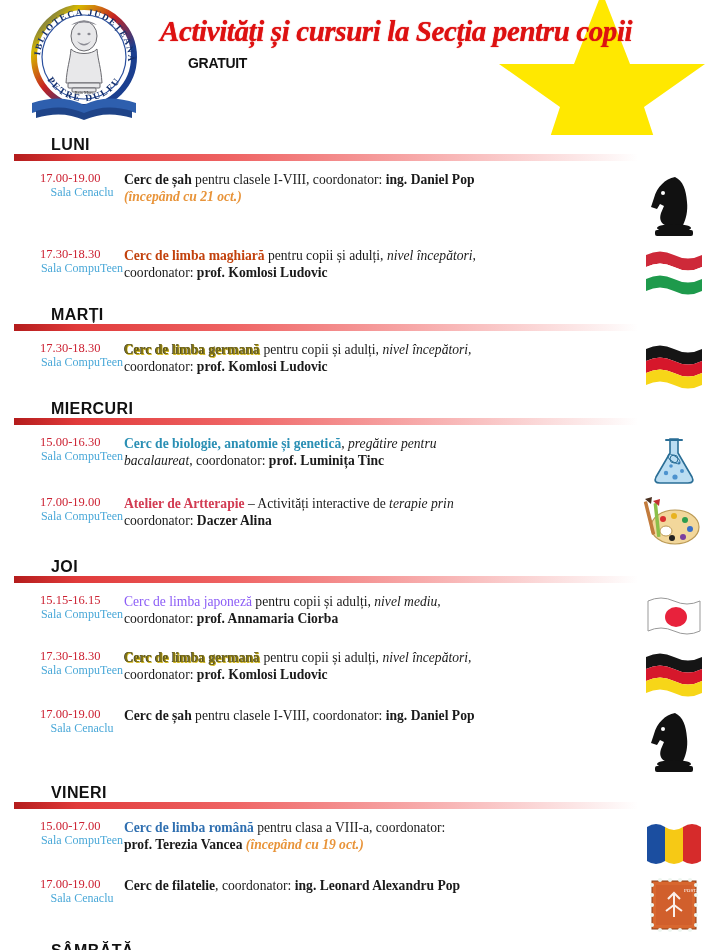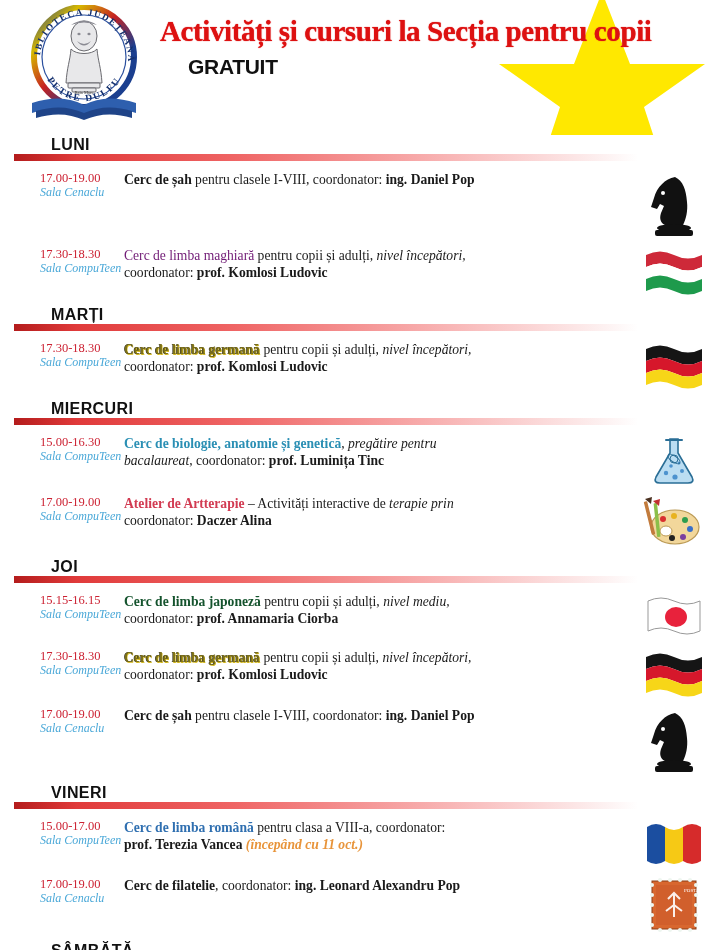--- a/index.html
+++ b/index.html
@@ -39,39 +39,40 @@
     font-family: "Liberation Serif", "DejaVu Serif", serif;
     font-weight: bold;
     font-size: 29px;
     color: #dd1111;
     letter-spacing: -0.4px;
     line-height: 1.05;
     white-space: nowrap;
     position: relative;
     z-index: 4;
     text-shadow: 0 0 1px #dd1111;
+    font-style: italic;
   }
   .subtitle-row {
     margin-top: 9px;
     position: relative;
     z-index: 4;
     display: flex;
     align-items: baseline;
     white-space: nowrap;
   }
   .sub-date {
     font-size: 21px;
     color: #1a1a1a;
     font-weight: normal;
     font-family: "Liberation Serif", "DejaVu Serif", serif;
   }
   .gratuit {
     font-family: "Liberation Sans", "DejaVu Sans", sans-serif;
     font-weight: bold;
-    font-size: 21px;
+    font-size: 14px;
     color: #111111;
     margin-left: 28px;
     letter-spacing: -0.3px;
   }
   .star-wrap {
     position: absolute;
     right: 8px;
     top: -10px;
     width: 215px;
     height: 168px;
@@ -130,50 +131,50 @@
     font-family: "Liberation Serif", "DejaVu Serif", serif;
     font-size: 12.5px;
     color: #cc2233;
     font-weight: normal;
     line-height: 14px;
     white-space: nowrap;
   }
   .room {
     display: block;
     font-family: "Liberation Serif", "DejaVu Serif", serif;
-    font-style: italic;
     font-size: 12px;
     color: #4aa8d8;
     line-height: 14px;
     white-space: nowrap;
+    text-align: center;
   }
   .col-desc {
     flex: 1 1 auto;
     padding-right: 10px;
     font-family: "Liberation Serif", "DejaVu Serif", serif;
     font-size: 13.6px;
     color: #1a1a1a;
     line-height: 17px;
   }
   .col-icon {
     width: 78px;
     flex: 0 0 78px;
     display: flex;
     align-items: flex-start;
     justify-content: center;
     padding-top: 0px;
   }
   .col-icon svg { display: block; }
   .t-plain  { color: #1a1a1a; font-weight: bold; }
-  .t-green  { color: #701a75; font-weight: normal; }
+  .t-green  { color: #c2410c; font-weight: bold; }
   .t-german { font-weight: bold; color: #7d7118;
               text-shadow: -0.5px -0.5px 0 #2a2a2a, 0.6px 0.6px 0 #d4b81a; }
   .t-teal   { color: #2a8fb4; font-weight: bold; }
   .t-crimson{ color: #d23b52; font-weight: bold; }
-  .t-red    { color: #14532d; font-weight: bold; }
+  .t-red    { color: #8b5cf6; font-weight: normal; }
   .t-blue   { color: #2f6fb0; font-weight: bold; }
   .em       { font-style: italic; }
   .note     { color: #e8943a; font-style: italic; font-weight: bold; }
   .nb       { font-weight: bold; }
 </style>
 </head>
 <body>
 
 <div class="header">
 
@@ -239,20 +240,21 @@
     <div class="day-block">
       <div class="day-head"><span class="day-name">LUNI</span><div class="day-bar"></div></div>
       <div class="rows">
         <div class="row">
           <div class="col-time">
             <span class="time">17.00-19.00</span>
             <span class="room">Sala Cenaclu</span>
           </div>
           <div class="col-desc">
             <div><span class="t-plain">Cerc de șah</span><span> pentru clasele I-VIII, coordonator: </span><span class="nb">ing. Daniel Pop</span></div>
+            <div><span class="note">(începând cu 21 oct.)</span></div>
           </div>
           <div class="col-icon">
             <svg viewBox="0 0 58 68" width="58" height="68">
               <g fill="#111">
         <path d="M30 6 C20 8 12 16 9 27 L6 36 L12 38 L15 33 L19 35 L16 42 C14 48 16 52 20 54 L38 54 C41 48 43 40 42 31 C41 18 38 10 30 6 Z"></path>
         <ellipse cx="29" cy="57" rx="17" ry="4"></ellipse>
         <rect x="10" y="59" width="38" height="6" rx="2"></rect>
         </g>
         <circle cx="18" cy="22" r="2" fill="#fff"></circle>
             </svg>
@@ -421,21 +423,21 @@
     <div class="day-block">
       <div class="day-head"><span class="day-name">VINERI</span><div class="day-bar"></div></div>
       <div class="rows">
         <div class="row">
           <div class="col-time">
             <span class="time">15.00-17.00</span>
             <span class="room">Sala CompuTeen</span>
           </div>
           <div class="col-desc">
             <div><span class="t-blue">Cerc de limba română</span><span> pentru clasa a VIII-a, coordonator:</span></div>
-            <div><span class="nb">prof. Terezia Vancea</span><span>   </span><span class="note">(începând cu 11 oct.)</span></div>
+            <div><span class="nb">prof. Terezia Vancea</span><span>   </span><span class="note">(începând cu 19 oct.)</span></div>
           </div>
           <div class="col-icon">
             <svg viewBox="0 0 60 50" width="60" height="50">
               <path d="M3 8 q9 -6 18 0 l0 34 q-9 6 -18 0 Z" fill="#1B4EA0"></path>
         <path d="M21 8 q9 6 18 0 l0 34 q-9 6 -18 0 Z" fill="#F6C915"></path>
         <path d="M39 8 q9 -6 18 0 l0 34 q-9 6 -18 0 Z" fill="#D62B2B"></path>
             </svg>
           </div>
         </div>
         <div class="row">

